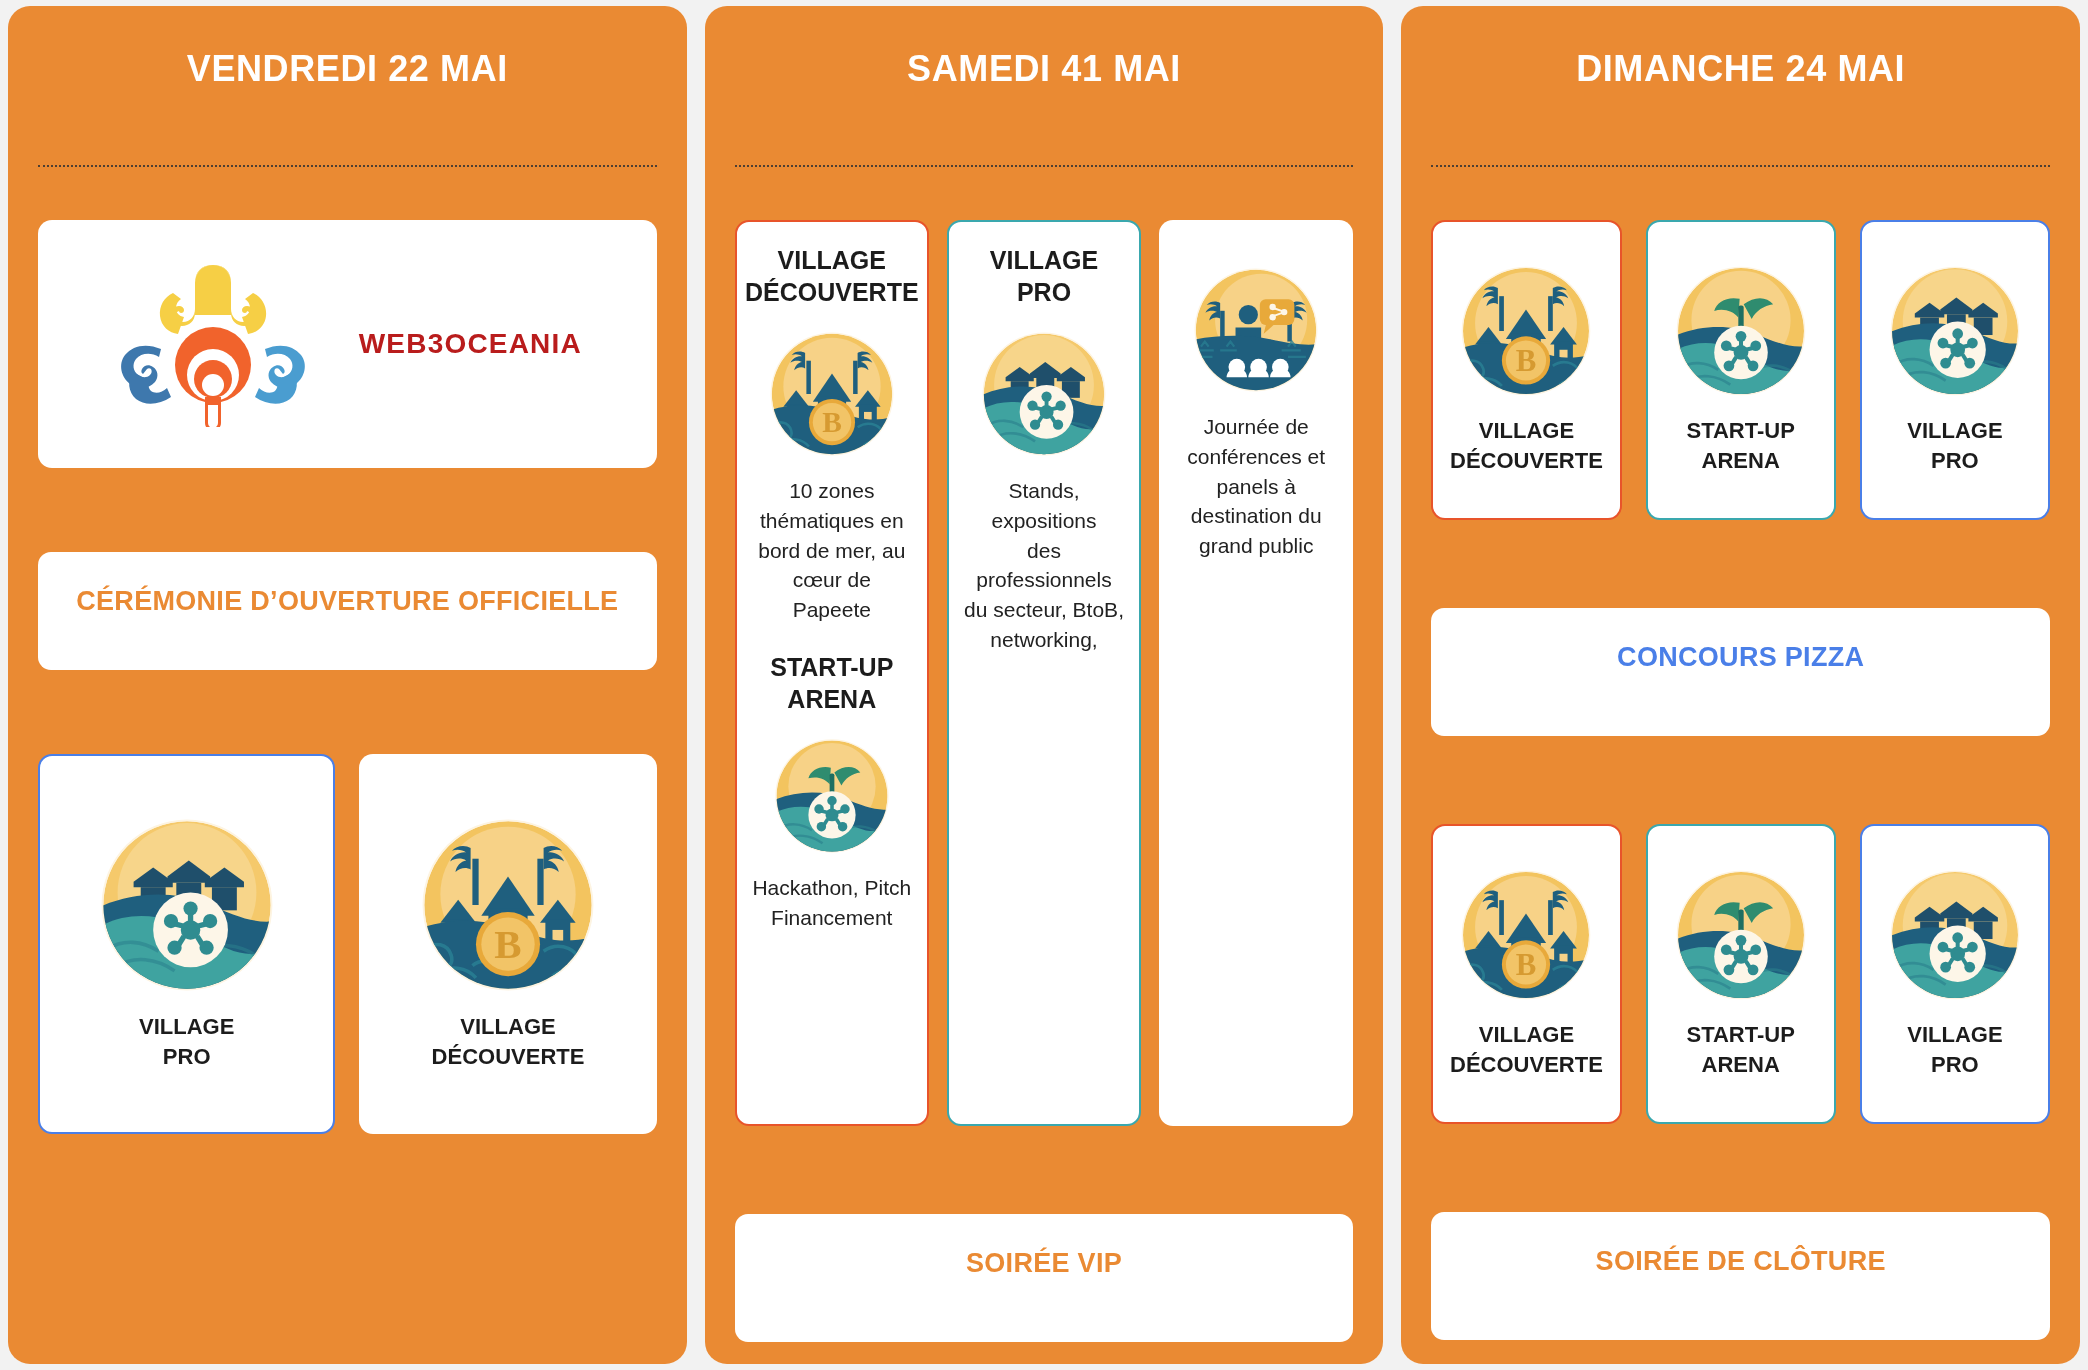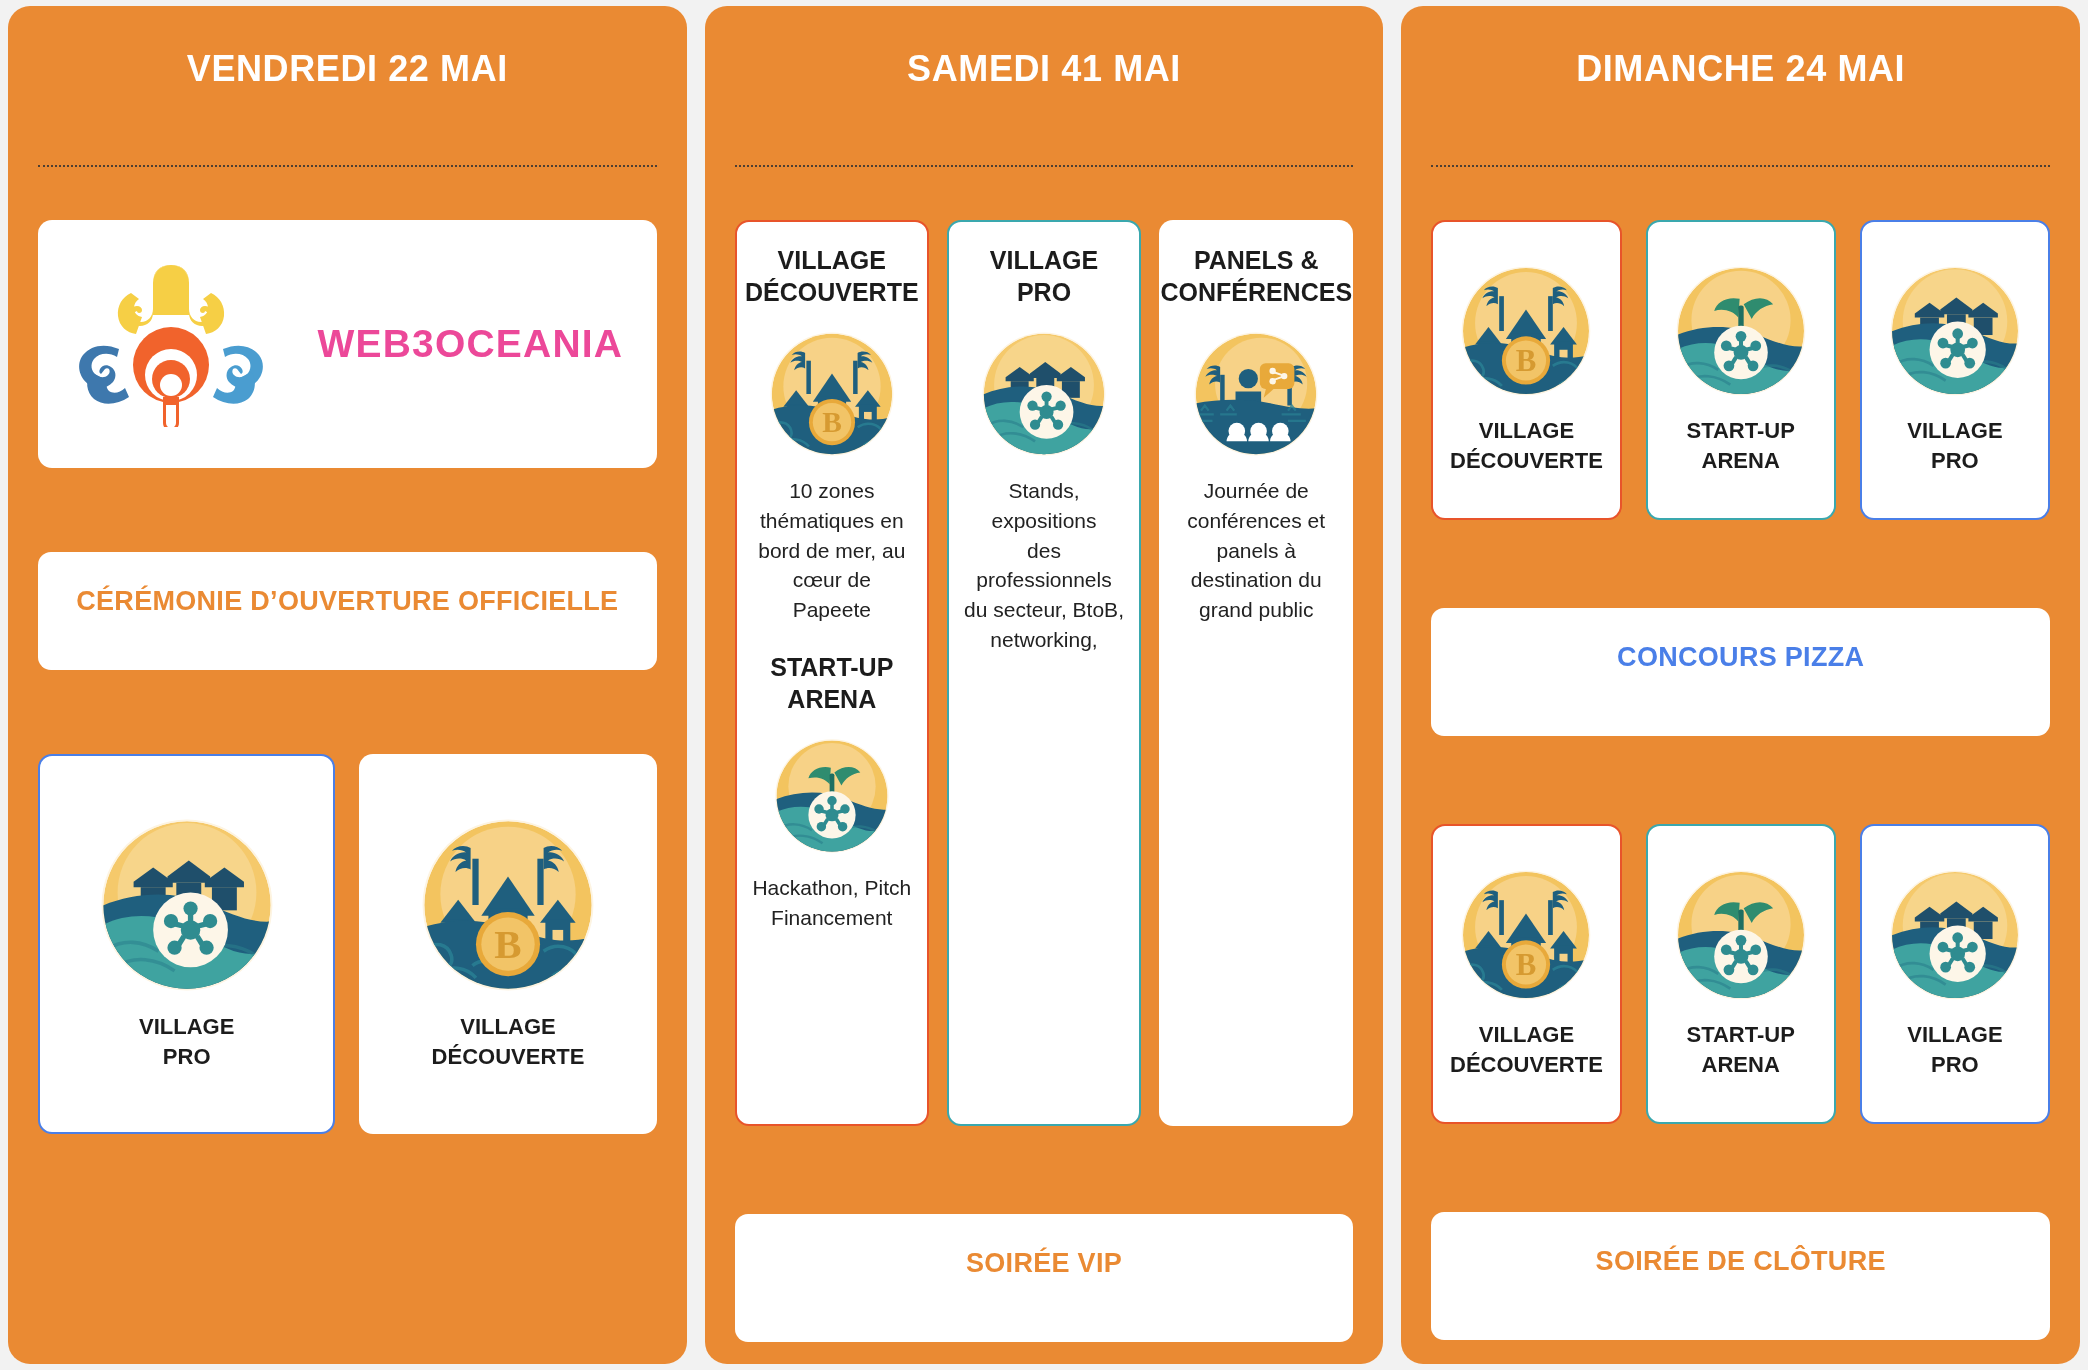--- a/index.html
+++ b/index.html
@@ -66,22 +66,22 @@
   
   .logo-card {
     display: flex;
     align-items: center;
     justify-content: center;
     gap: 46px;
     padding: 26px 18px;
     min-height: 248px;
   }
   .brandword {
-    color: #ec4899;
-    font-size: 39px;
+    color: #b91c1c;
+    font-size: 28px;
     font-weight: 600;
     letter-spacing: 1.2px;
   }
 
   
   .tile-row { display: flex; gap: 24px; }
   .tile {
     background: #fff;
     border-radius: 14px;
     flex: 1 1 0;
@@ -447,22 +447,20 @@
           </svg>
         </span>
         <span class="panel-desc">Stands, expositions
 des professionnels
 du secteur, BtoB,
 networking,</span>
         <span class="spacer"></span>
       </div>
 
       <div class="panel b-none">
-        <span class="panel-title">PANELS &amp;
-CONFÉRENCES</span>
         <span class="panel-icon">
           <svg width="128" height="128" viewBox="0 0 200 200">
             <defs>
                 <clipPath id="cSc">
                   <circle cx="100" cy="100" r="94"></circle>
                 </clipPath>
               </defs>
             <circle cx="100" cy="100" r="96" fill="#fdf4e2"></circle>
             <g clip-path="url(#cSc)">
               <circle cx="100" cy="100" r="94" fill="#f3c45f"></circle>

